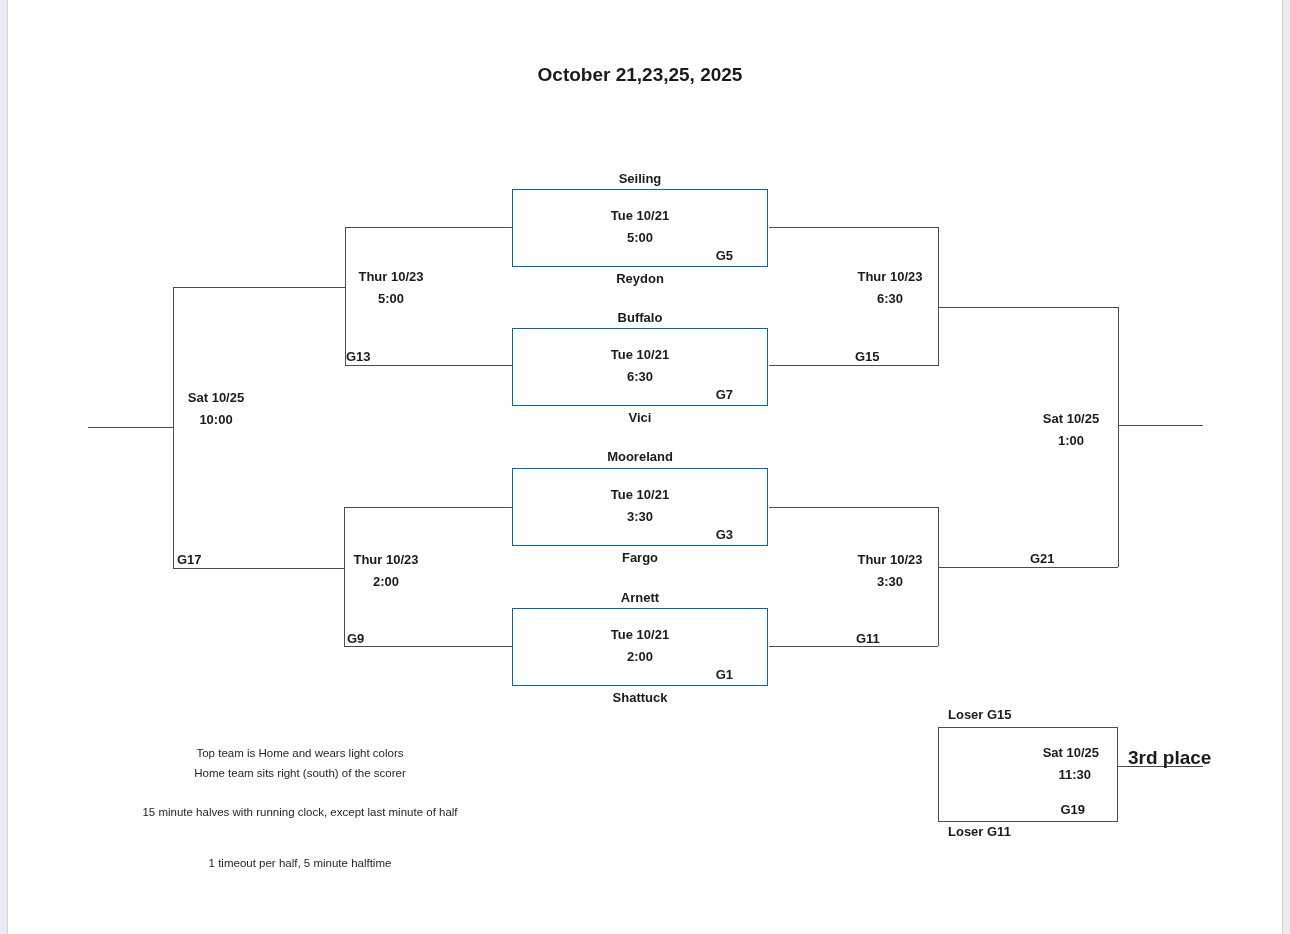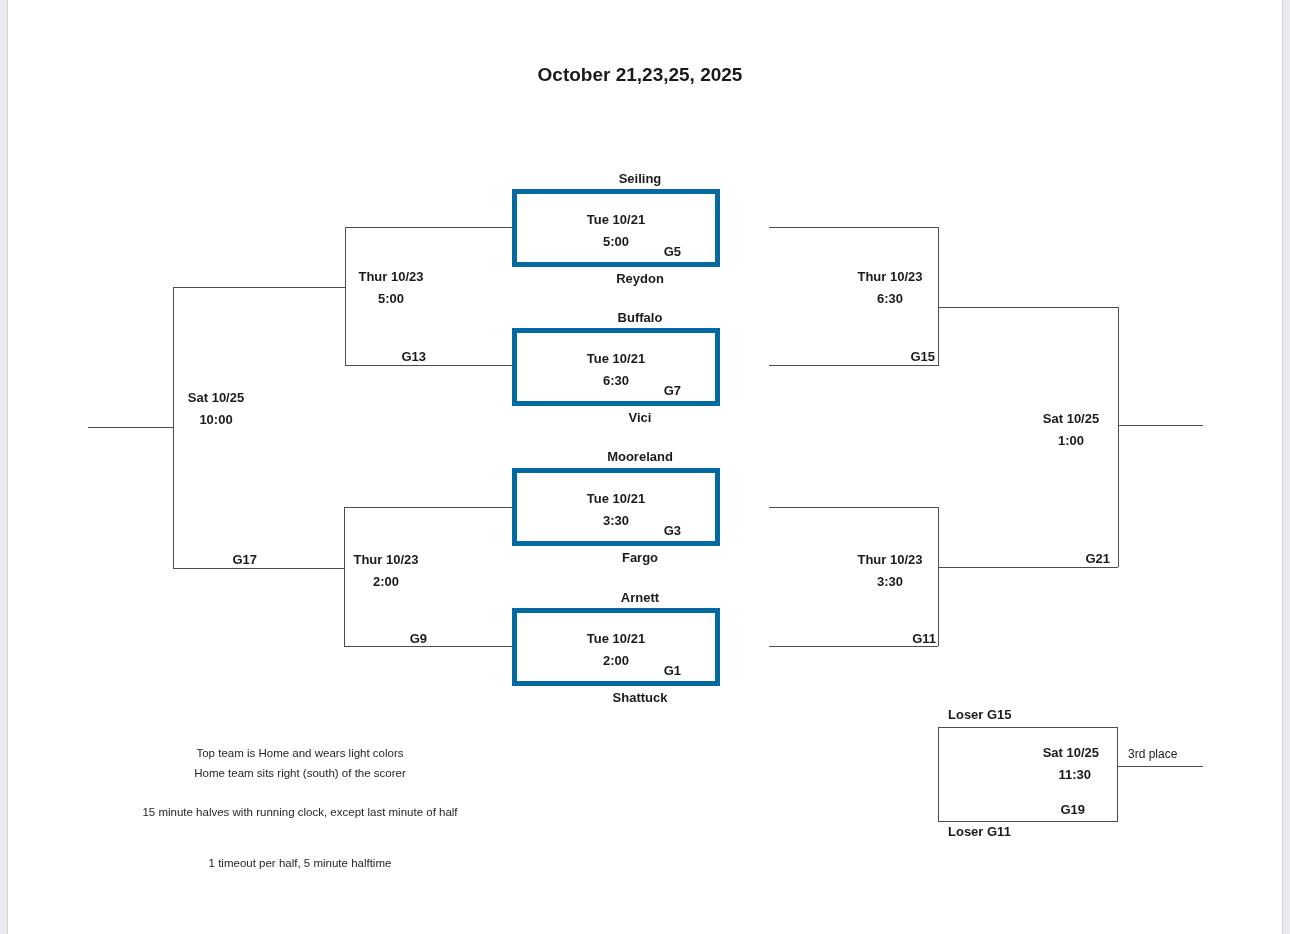--- a/index.html
+++ b/index.html
@@ -13,36 +13,36 @@
   .title-block{position:absolute;left:440px;top:58px;width:400px;text-align:center;}
   .title-1{font-size:18px;font-weight:700;line-height:22px;}
   .title-2{font-size:19px;font-weight:700;line-height:26px;margin-top:4px;}
   .division-block{position:absolute;left:900px;top:94px;width:160px;text-align:center;}
   .division{font-size:12.5px;font-weight:700;line-height:15px;}
   .revision{font-size:12px;font-weight:700;line-height:15px;margin-top:9px;}
 
   .hl{position:absolute;height:1px;background:#4c4c4c;}
   .vl{position:absolute;width:1px;background:#4c4c4c;}
 
-  .game-box{position:absolute;left:512px;width:208px;height:78px;border:5px solid #0369a1;background:#fff;box-sizing:border-box;padding-left:44px;}
+  .game-box{position:absolute;left:512px;width:256px;height:78px;border:1px solid #0369a1;background:#fff;box-sizing:border-box;padding-left:44px;}
   .game-box .game-date{position:absolute;top:18px;left:0;right:0;text-align:center;font-size:13px;font-weight:700;}
   .game-box .game-time{position:absolute;top:40px;left:0;right:0;text-align:center;font-size:13px;font-weight:700;}
   .game-box .game-num{position:absolute;bottom:3px;right:34px;font-size:13px;font-weight:700;}
 
   .team-label{position:absolute;left:512px;width:256px;text-align:center;font-size:13px;font-weight:700;}
 
   .stage-label{position:absolute;width:140px;text-align:center;font-size:13px;font-weight:700;line-height:22px;}
-  .game-id{position:absolute;width:80px;text-align:right;font-size:13px;font-weight:700;}
+  .game-id{position:absolute;width:80px;text-align:left;font-size:13px;font-weight:700;}
 
   .third-box{position:absolute;left:938px;top:727px;width:180px;height:95px;border:1px solid #4c4c4c;box-sizing:border-box;background:#fff;}
   .third-box .t-date{position:absolute;top:17px;right:18px;font-size:13px;font-weight:700;}
   .third-box .t-time{position:absolute;top:39px;right:26px;font-size:13px;font-weight:700;}
   .third-box .t-num{position:absolute;bottom:4px;right:32px;font-size:13px;font-weight:700;}
   .loser-label{position:absolute;left:948px;font-size:13px;font-weight:700;}
-  .third-place-label{position:absolute;left:1128px;top:747px;font-size:12px;font-weight:400;}
+  .third-place-label{position:absolute;left:1128px;top:747px;font-size:19px;font-weight:700;}
 
   .note{position:absolute;left:50px;width:500px;text-align:center;font-size:11.5px;color:#262626;}
 </style>
 </head>
 <body>
 
 <div class="page">
 
   <div class="edge left"></div>
   <div class="edge right"></div>

